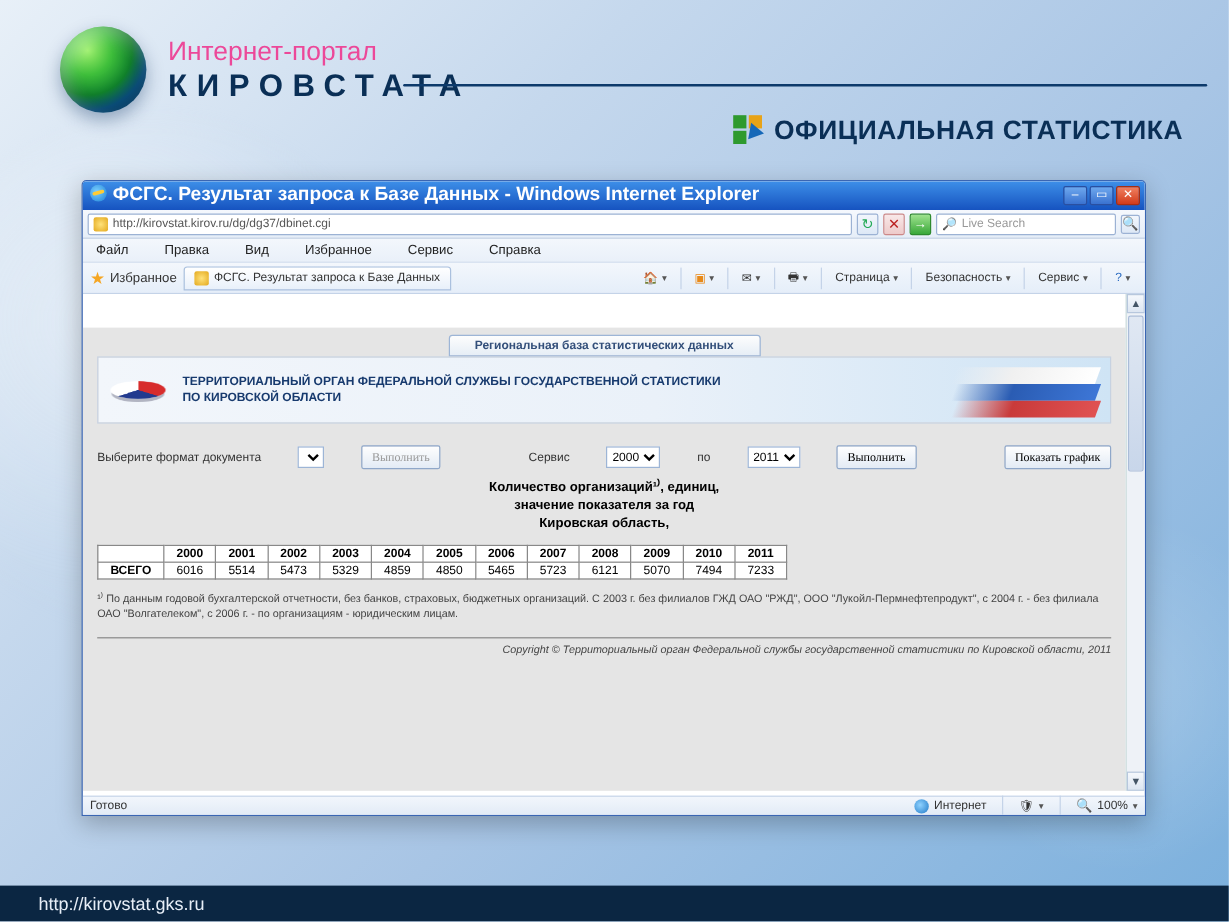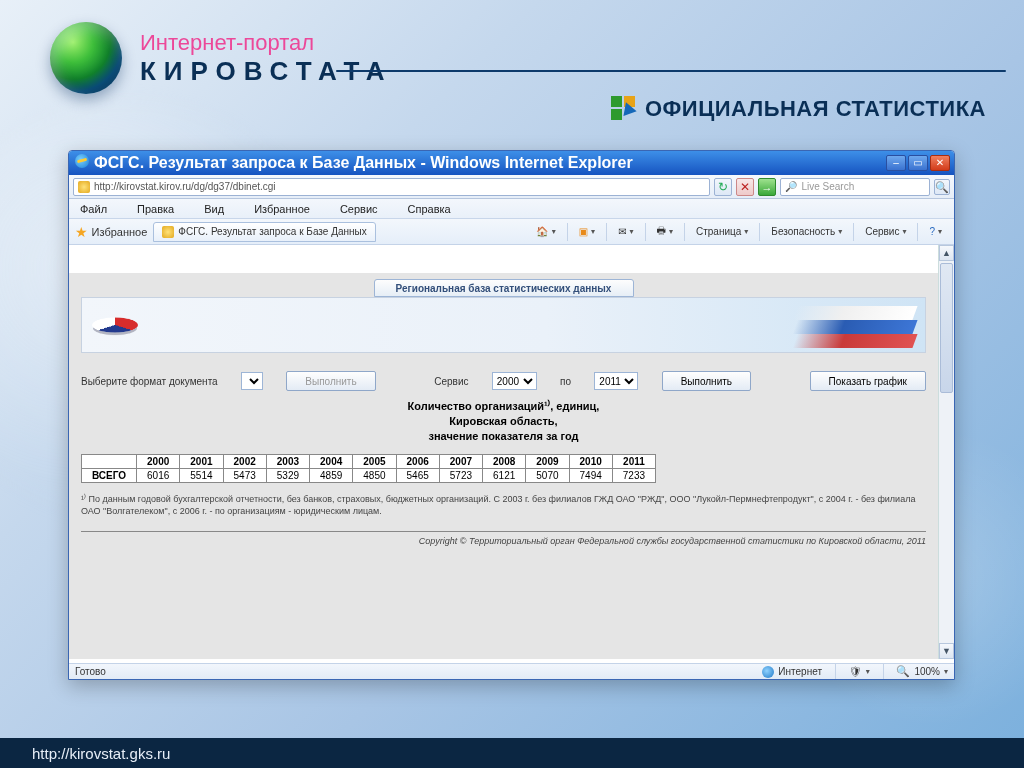--- a/index.html
+++ b/index.html
@@ -90,21 +90,21 @@
 .pie { width: 46px; height: 40px; position: relative; }
 .pie .disc { position: absolute; width: 46px; height: 28px; border-radius: 50%; left: 0; top: 6px; background: conic-gradient(#d72c2c 0 120deg, #223a8e 120deg 240deg, #fff 240deg 360deg); transform: rotateX(58deg); box-shadow: 0 6px 0 -1px rgba(60,60,90,.35); }
 .banner-text { font-size: 10px; font-weight: 700; color: #173a6e; line-height: 1.35; }
 .flag-deco { position: absolute; right: 10px; top: 6px; width: 120px; height: 44px; }
 .flag-deco .s1 { position: absolute; width: 120px; height: 14px; top: 2px; background: linear-gradient(90deg, transparent, #f0f0f0 40%, #fff); transform: skewX(-20deg); }
 .flag-deco .s2 { position: absolute; width: 120px; height: 14px; top: 16px; background: linear-gradient(90deg, transparent, #2a5cb3 40%, #3d76d6); transform: skewX(-20deg); }
 .flag-deco .s3 { position: absolute; width: 120px; height: 14px; top: 30px; background: linear-gradient(90deg, transparent, #c93a3a 40%, #e05252); transform: skewX(-20deg); }
 
 .controls { margin: 18px 12px 8px 12px; display: flex; align-items: center; gap: 6px; font-size: 10px; color: #333; flex-wrap: wrap; justify-content: space-between; }
 .controls select { height: 18px; font-size: 10px; border: 1px solid #9db5d6; background: #fff; }
-.controls .btn { height: 20px; padding: 0 18px; font-size: 10px; border: 1px solid #8fa7c9; background: linear-gradient(#fefefe,#e3ebf5); border-radius: 2px; cursor: pointer; }
+.controls .btn { height: 20px; padding: 0 8px; font-size: 10px; border: 1px solid #8fa7c9; background: linear-gradient(#fefefe,#e3ebf5); border-radius: 2px; cursor: pointer; font-family: Liberation Serif, serif; }
 .controls .btn[disabled] { color: #999; cursor: default; }
 
 .data-title { text-align: center; font-size: 11px; font-weight: 700; margin: 6px 0 10px 0; line-height: 1.35; }
 .data-table { margin: 0 12px; border-collapse: collapse; font-size: 10px; }
 .data-table th, .data-table td { border: 1px solid #888; padding: 1px 10px; text-align: center; background: #fff; }
 .data-table .rowhdr { text-align: left; font-weight: 700; }
 
 .footnote { margin: 10px 12px; font-size: 9px; color: #444; line-height: 1.35; }
 .hr { margin: 14px 12px 4px 12px; border: none; border-top: 1px solid #888; }
 .copyright { margin: 2px 12px; text-align: right; font-size: 9px; font-style: italic; color: #444; }
@@ -233,20 +233,24 @@
     </div>
   </div>
 
   <div class="page-body">
     <div class="banner-outer">
       <div class="reg-tab">Региональная база статистических данных</div>
       <div class="banner">
         <div class="pie">
             <div class="disc"></div>
           </div>
+        <div class="banner-text">
+          <div>ТЕРРИТОРИАЛЬНЫЙ ОРГАН ФЕДЕРАЛЬНОЙ СЛУЖБЫ ГОСУДАРСТВЕННОЙ СТАТИСТИКИ</div>
+          <div>ПО КИРОВСКОЙ ОБЛАСТИ</div>
+        </div>
         <div class="flag-deco">
             <div class="s1"></div>
             <div class="s2"></div>
             <div class="s3"></div>
           </div>
       </div>
     </div>
 
     <div class="controls">
       <span>Выберите формат документа</span>
@@ -257,22 +261,22 @@
       <select><option>2000</option></select>
       <span>по</span>
       <select><option>2011</option></select>
       <button class="btn">Выполнить</button>
       <span style="width:12px"></span>
       <button class="btn">Показать график</button>
     </div>
 
     <div class="data-title">
       <div>Количество организаций¹⁾, единиц,</div>
+      <div>значение показателя за год</div>
       <div>Кировская область,</div>
-      <div>значение показателя за год</div>
     </div>
 
     <table class="data-table">
       <thead>
           <tr id="years-row">
             <th></th>
             <th>2000</th>
             <th>2001</th>
             <th>2002</th>
             <th>2003</th>

